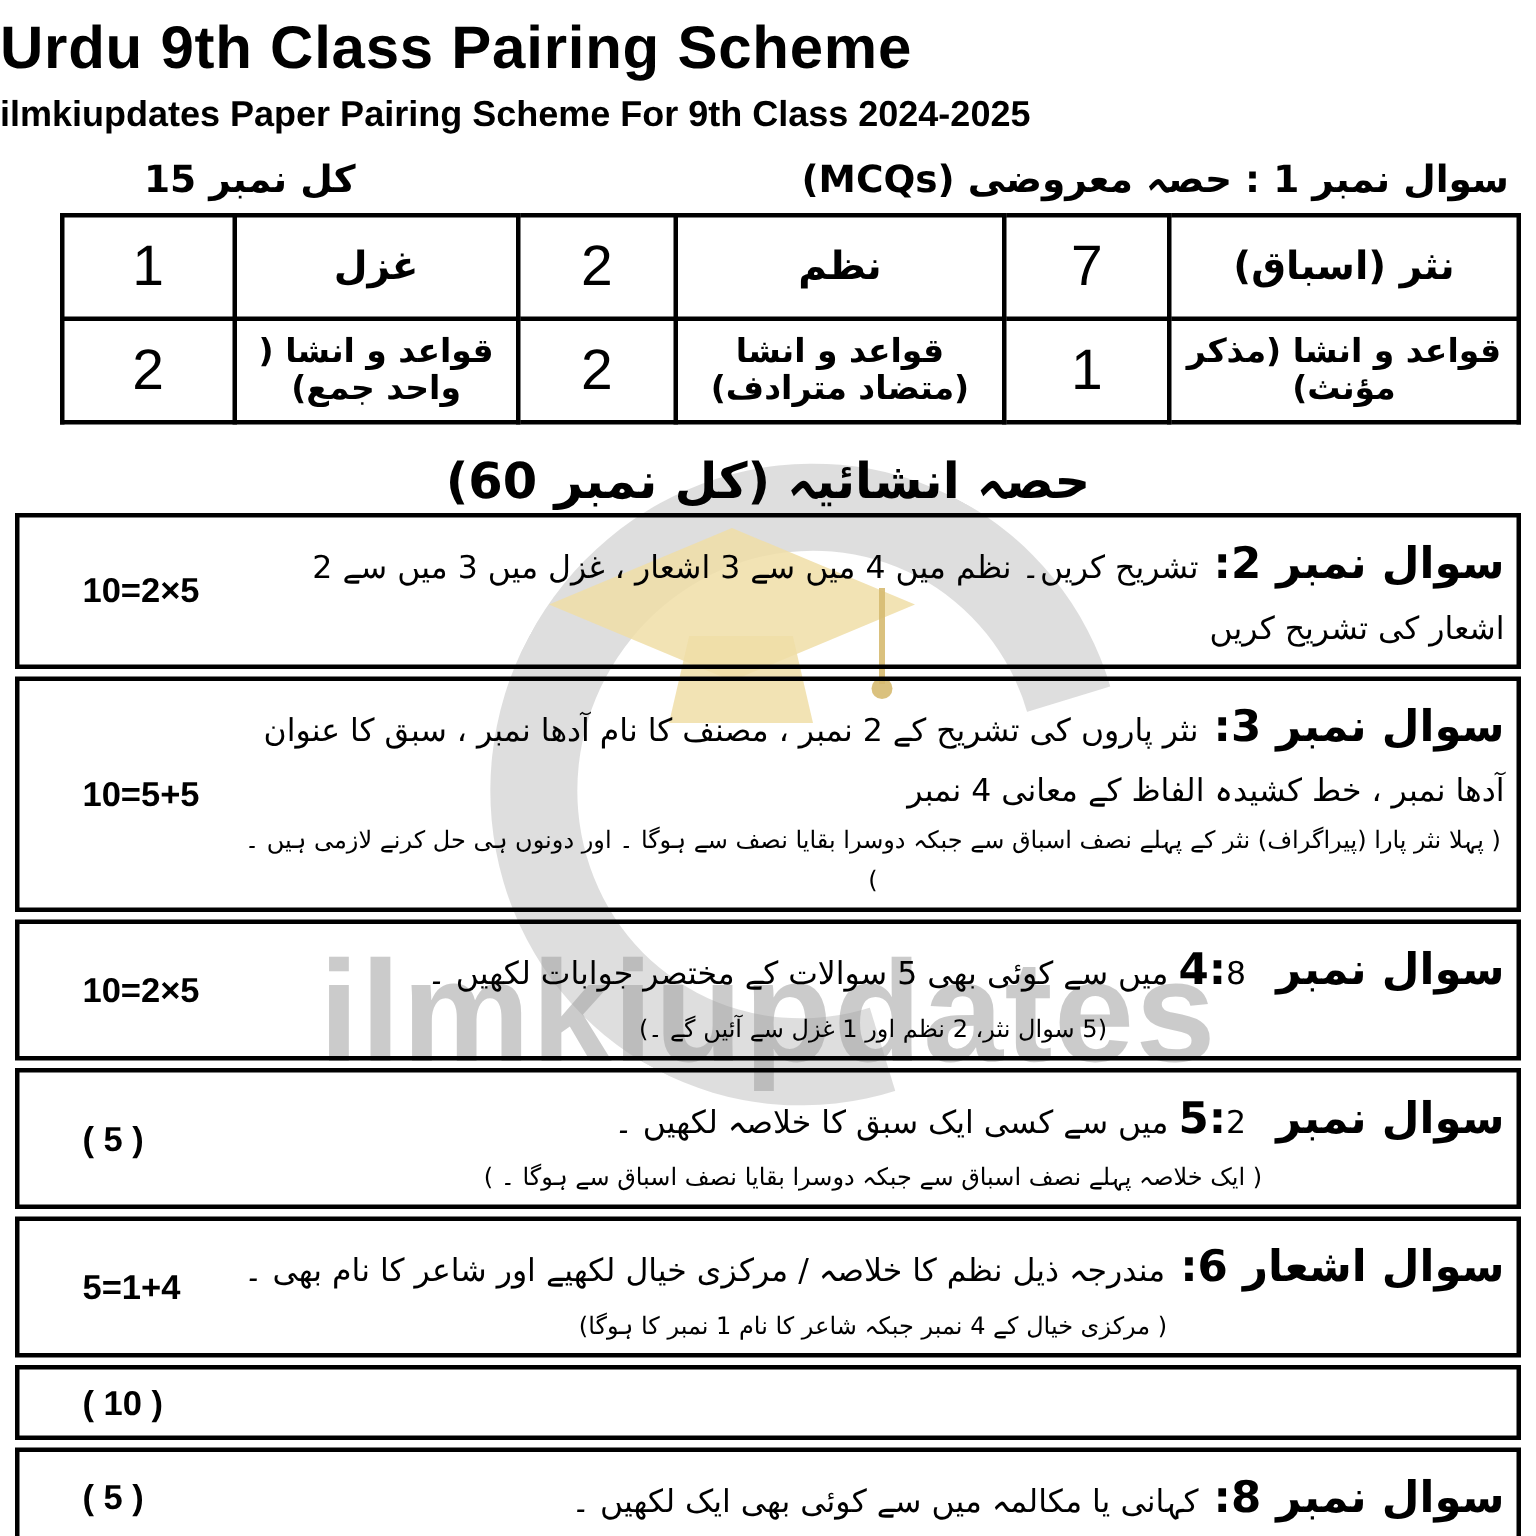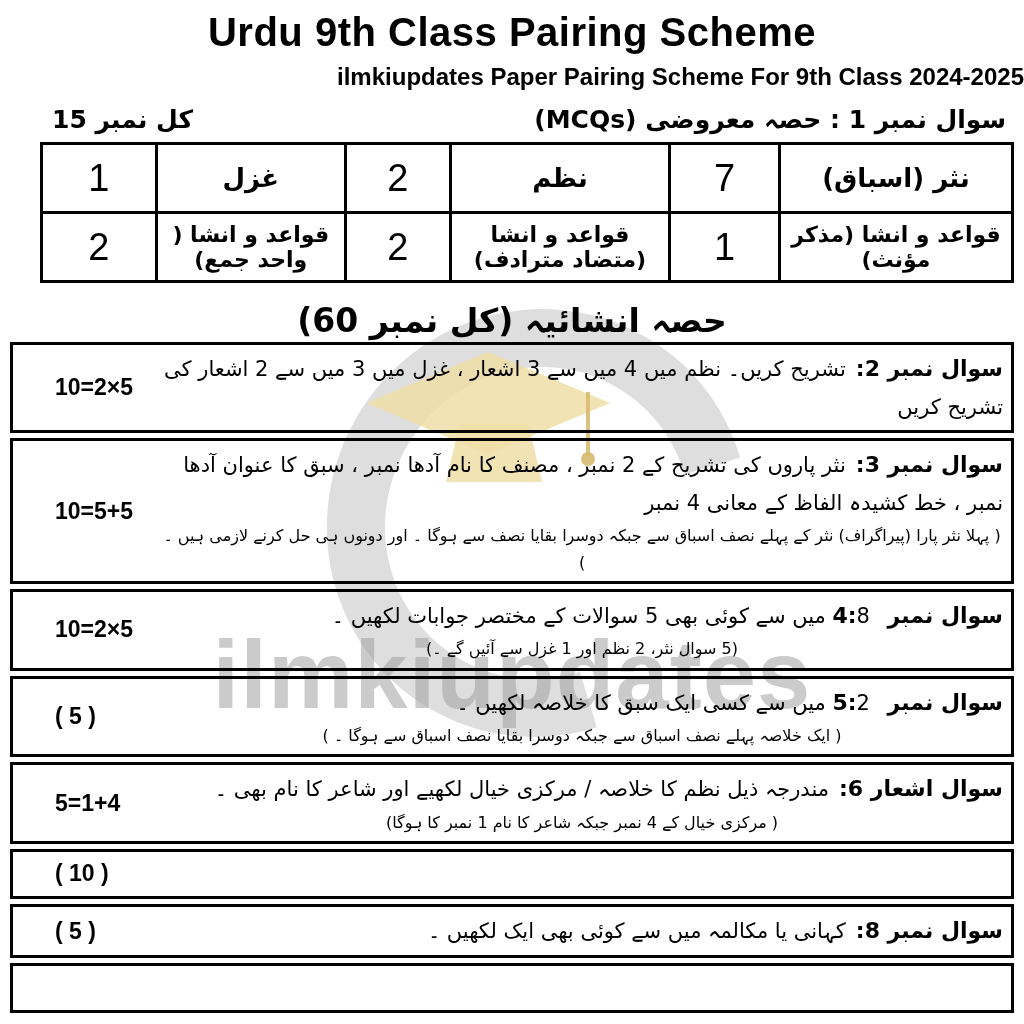--- a/index.html
+++ b/index.html
@@ -44,36 +44,35 @@
     font-family: "Liberation Sans", sans-serif;
     font-size: 96px; font-weight: bold; letter-spacing: 1px;
     color: rgba(160,160,160,0.55);
     white-space: nowrap;
   }
 
   
   .page { position: relative; z-index: 1; padding-top: 10px; }
 
   .title {
-    text-align: center;
+    text-align: left;
     font-family: "Liberation Sans", sans-serif;
     font-weight: bold; font-size: 40px; letter-spacing: 0.5px;
   }
   .subtitle {
-    text-align: right;
+    text-align: left;
     font-family: "Liberation Sans", sans-serif;
     font-weight: bold; font-size: 24px;
     margin-top: 8px;
-    margin-left: 12px;
   }
 
   .meta-row {
     display: flex; justify-content: space-between; align-items: flex-end;
     padding: 14px 18px 6px 52px;
-    font-size: 25px; font-weight: bold;
+    font-size: 25px; font-weight: bold; margin-left: 44px;
   }
   .meta-right { direction: rtl; }
   .meta-left  { direction: rtl; }
 
   table.mcq {
     border-collapse: collapse;
     margin: 2px 10px 0 40px;
     width: 974px;
     table-layout: fixed;
   }
@@ -107,21 +106,21 @@
   .q-marks {
     flex: 0 0 112px;
     direction: ltr;
     font-family: "Liberation Sans", sans-serif;
     font-size: 23px; font-weight: bold;
     padding-left: 6px;
     margin-left: 28px;
   }
   .q-text { flex: 1 1 auto; direction: rtl; }
   .q-line1 { text-align: right; font-size: 21px; line-height: 1.75; }
-  .q-label { font-weight: bold; font-size: 22px; }
+  .q-label { font-weight: bold; font-size: 29px; }
   .q-body  { padding-right: 10px; }
   .q-note  { text-align: center; font-size: 16px; line-height: 1.7; }
   .q-note:empty { display: none; }
 </style>
 </head>
 <body>
 
 <div class="wm-layer">
   <div class="wm-ring"></div>
   <div class="wm-cap-board"></div>

